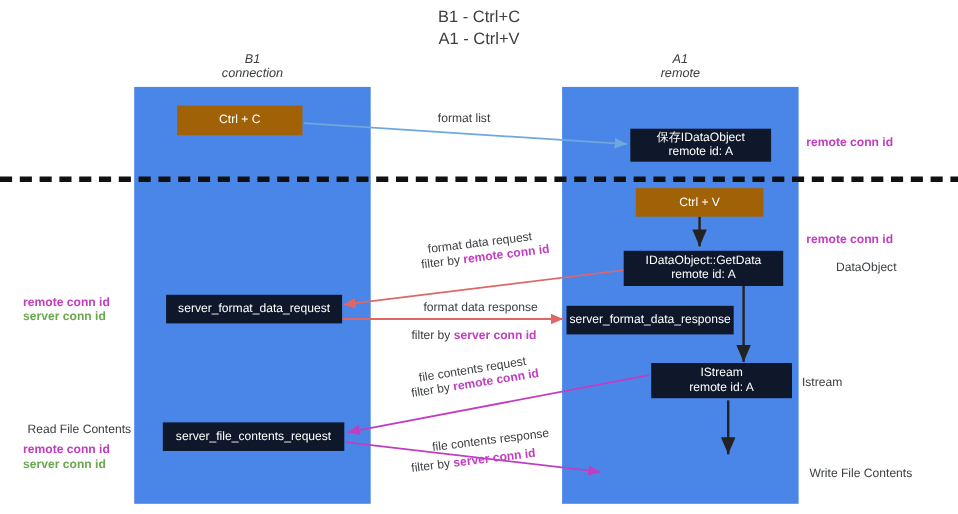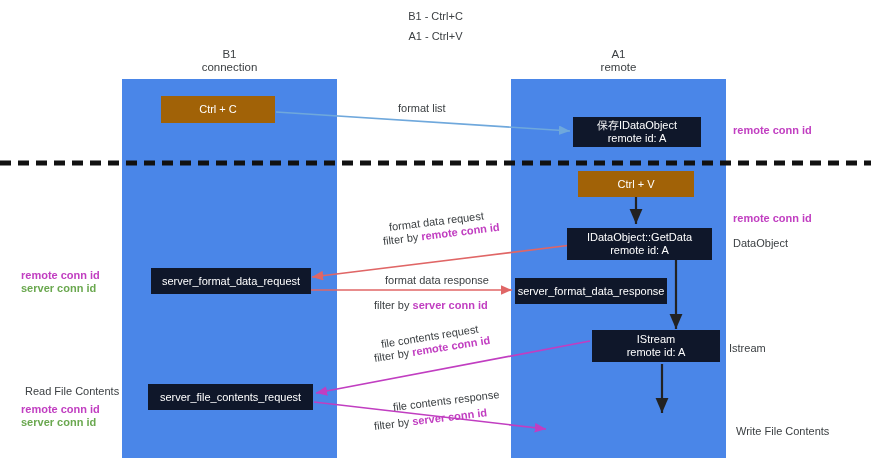--- a/index.html
+++ b/index.html
@@ -19,32 +19,33 @@
     position: absolute;
     left: 0; top: 0;
     width: 871px; height: 467px;
     pointer-events: none;
   }
   .title {
     position: absolute;
     left: 0; top: 6px;
     width: 871px;
     text-align: center;
-    font-size: 11px;
+    font-size: 15px;
     color: #3c4043;
     line-height: 20px;
     white-space: pre;
   }
   .col-header {
     position: absolute;
     text-align: center;
     font-size: 11.5px;
     color: #3c4043;
     line-height: 13px;
     white-space: pre;
+    font-style: italic;
   }
   .lane {
     position: absolute;
     background: #4a86e8;
   }
   .node {
     position: absolute;
     display: flex;
     flex-direction: column;
     align-items: center;
@@ -189,17 +190,17 @@
 
   <div class="side-label remote" style="left:21px; top:268px;">remote conn id</div>
   <div class="side-label server" style="left:21px; top:281px;">server conn id</div>
 
   <div class="side-label plain" style="left:25px; top:384px;">Read File Contents</div>
   <div class="side-label remote" style="left:21px; top:402px;">remote conn id</div>
   <div class="side-label server" style="left:21px; top:415px;">server conn id</div>
 
   <div class="side-label remote" style="left:733px; top:123px;">remote conn id</div>
   <div class="side-label remote" style="left:733px; top:211px;">remote conn id</div>
-  <div class="side-label plain" style="left:733px; top:236px;">DataObject</div>
+  <div class="side-label plain" style="left:760px; top:236px;">DataObject</div>
   <div class="side-label plain" style="left:729px; top:341px;">Istream</div>
   <div class="side-label plain" style="left:736px; top:424px;">Write File Contents</div>
 
 </div>
 
 </body></html>

